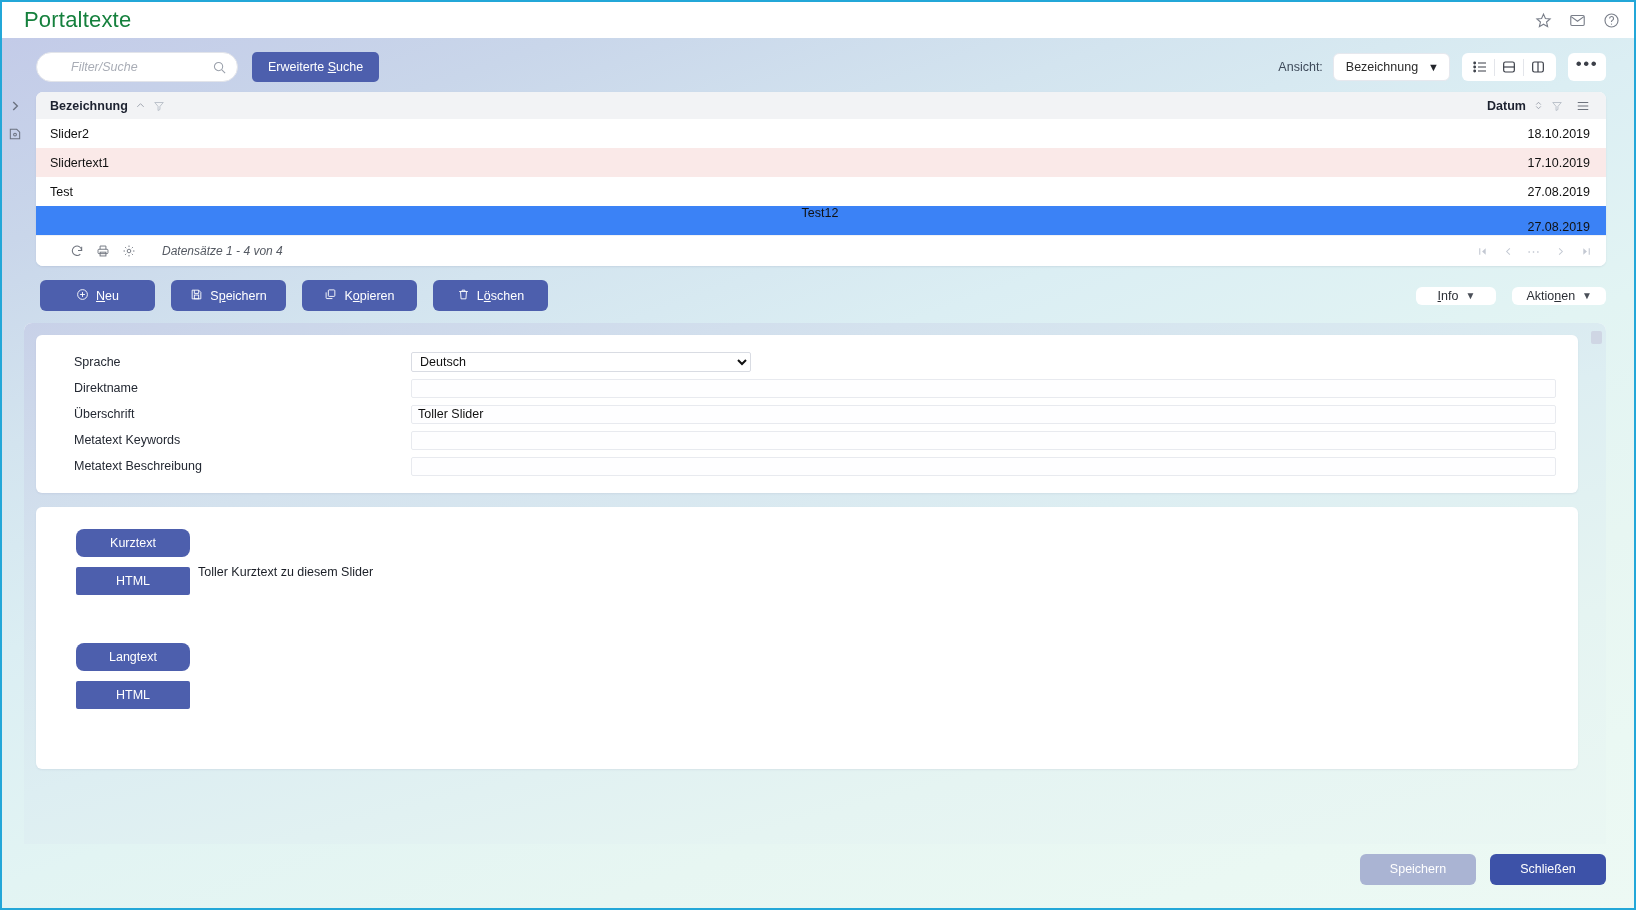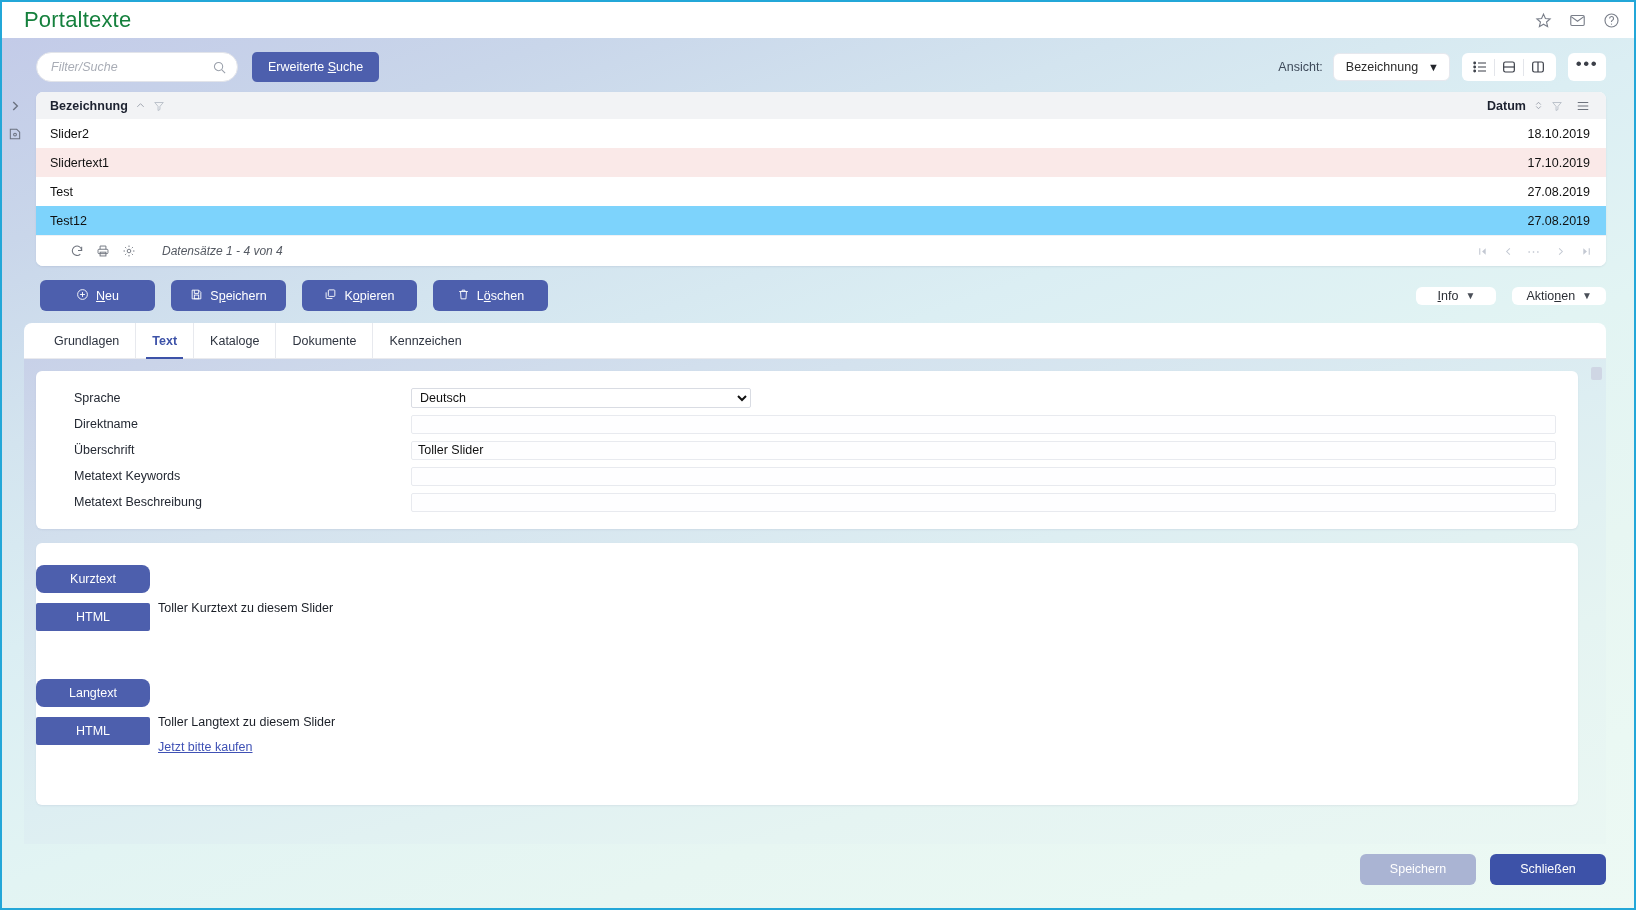--- a/index.html
+++ b/index.html
@@ -84,20 +84,21 @@
     border-radius: 16px;
     display: flex;
     align-items: center;
     padding: 0 30px 0 14px;
   }
   .search-box input {
     border: none; outline: none; width: 100%;
     font-size: 12.5px; font-style: italic; color: #3b82f6;
     font-family: "Liberation Sans", sans-serif;
     background: transparent;
+    margin-left: 20px;
   }
   .search-box input::placeholder { color: #a9adb6; font-style: italic; }
   .search-icon-wrap { position: absolute; right: 10px; top: 7px; color: #9aa0ab; }
   .search-icon-wrap svg { width: 15px; height: 15px; }
   .btn-adv {
     margin-left: 14px;
     height: 30px;
     background: #4d5fad;
     color: #fff;
     border: none;
@@ -170,21 +171,21 @@
 
   .grid-row {
     height: 29px;
     display: flex; align-items: center;
     padding: 0 16px 0 14px;
     font-size: 12.5px;
     color: #111;
     cursor: pointer;
   }
   .grid-row.odd  { background: #ffffff; }
-  .grid-row.even { background: #7dd3fc; }
+  .grid-row.even { background: #3b82f6; flex-direction: column; }
   .grid-row.sel  { background: #fae9e8; }
   .grid-row .cell-date { margin-left: auto; }
 
   .grid-foot {
     height: 31px;
     background: #fff;
     display: flex; align-items: center;
     padding: 0 14px 0 14px;
     border-top: 1px solid #f0f1f4;
     gap: 0;
@@ -322,21 +323,21 @@
 
   .text-card {
     background: #fff;
     border-radius: 6px;
     margin-top: 14px;
     margin-right: 16px;
     padding: 22px 0 30px 0;
     box-shadow: 0 1px 2px rgba(60,70,110,.08);
     height: 262px;
   }
-  .tblock { }
+  .tblock { padding-left: 40px; }
   .tblock + .tblock { margin-top: 48px; }
   .pbtn {
     width: 114px; height: 28px;
     background: #4d5fad;
     color: #fff; border: none; border-radius: 8px;
     font-size: 12.5px;
     font-family: "Liberation Sans", sans-serif;
     cursor: pointer;
     display: flex; align-items: center; justify-content: center;
   }
@@ -612,37 +613,20 @@
         <span><span></span><span class="acc">I</span><span>nfo</span></span>
         <span class="chev2">▼</span>
       </button>
       <button class="wbtn">
         <span><span>Aktio</span><span class="acc">n</span><span>en</span></span>
         <span class="chev2">▼</span>
       </button>
     </div>
 
     <div class="detail-card">
-      <div class="tabs">
-        <div class="tab">
-            <span>Grundlagen</span>
-          </div>
-        <div class="tab active">
-            <span>Text</span>
-          </div>
-        <div class="tab">
-            <span>Kataloge</span>
-          </div>
-        <div class="tab">
-            <span>Dokumente</span>
-          </div>
-        <div class="tab">
-            <span>Kennzeichen</span>
-          </div>
-      </div>
 
       <div class="detail-body">
         <div class="scroll-track"></div>
         <div class="scroll-thumb"></div>
 
         <div class="field-card">
           <div class="field-row">
             <div class="field-label">Sprache</div>
             <div class="field-ctrl">
               <select class="fselect">
@@ -684,24 +668,20 @@
               <div class="tcontent">
                 <div class="tline">Toller Kurztext zu diesem Slider</div>
               </div>
             </div>
           </div>
 
           <div class="tblock">
             <button class="pbtn">Langtext</button>
             <div class="trow">
               <button class="pbtn html">HTML</button>
-              <div class="tcontent">
-                <div class="tline">Toller Langtext zu diesem Slider</div>
-                <a class="tlink">Jetzt bitte kaufen</a>
-              </div>
             </div>
           </div>
         </div>
       </div>
     </div>
 
     <div class="footer">
       <button class="fbtn disabled">Speichern</button>
       <button class="fbtn primary">Schließen</button>
     </div>

